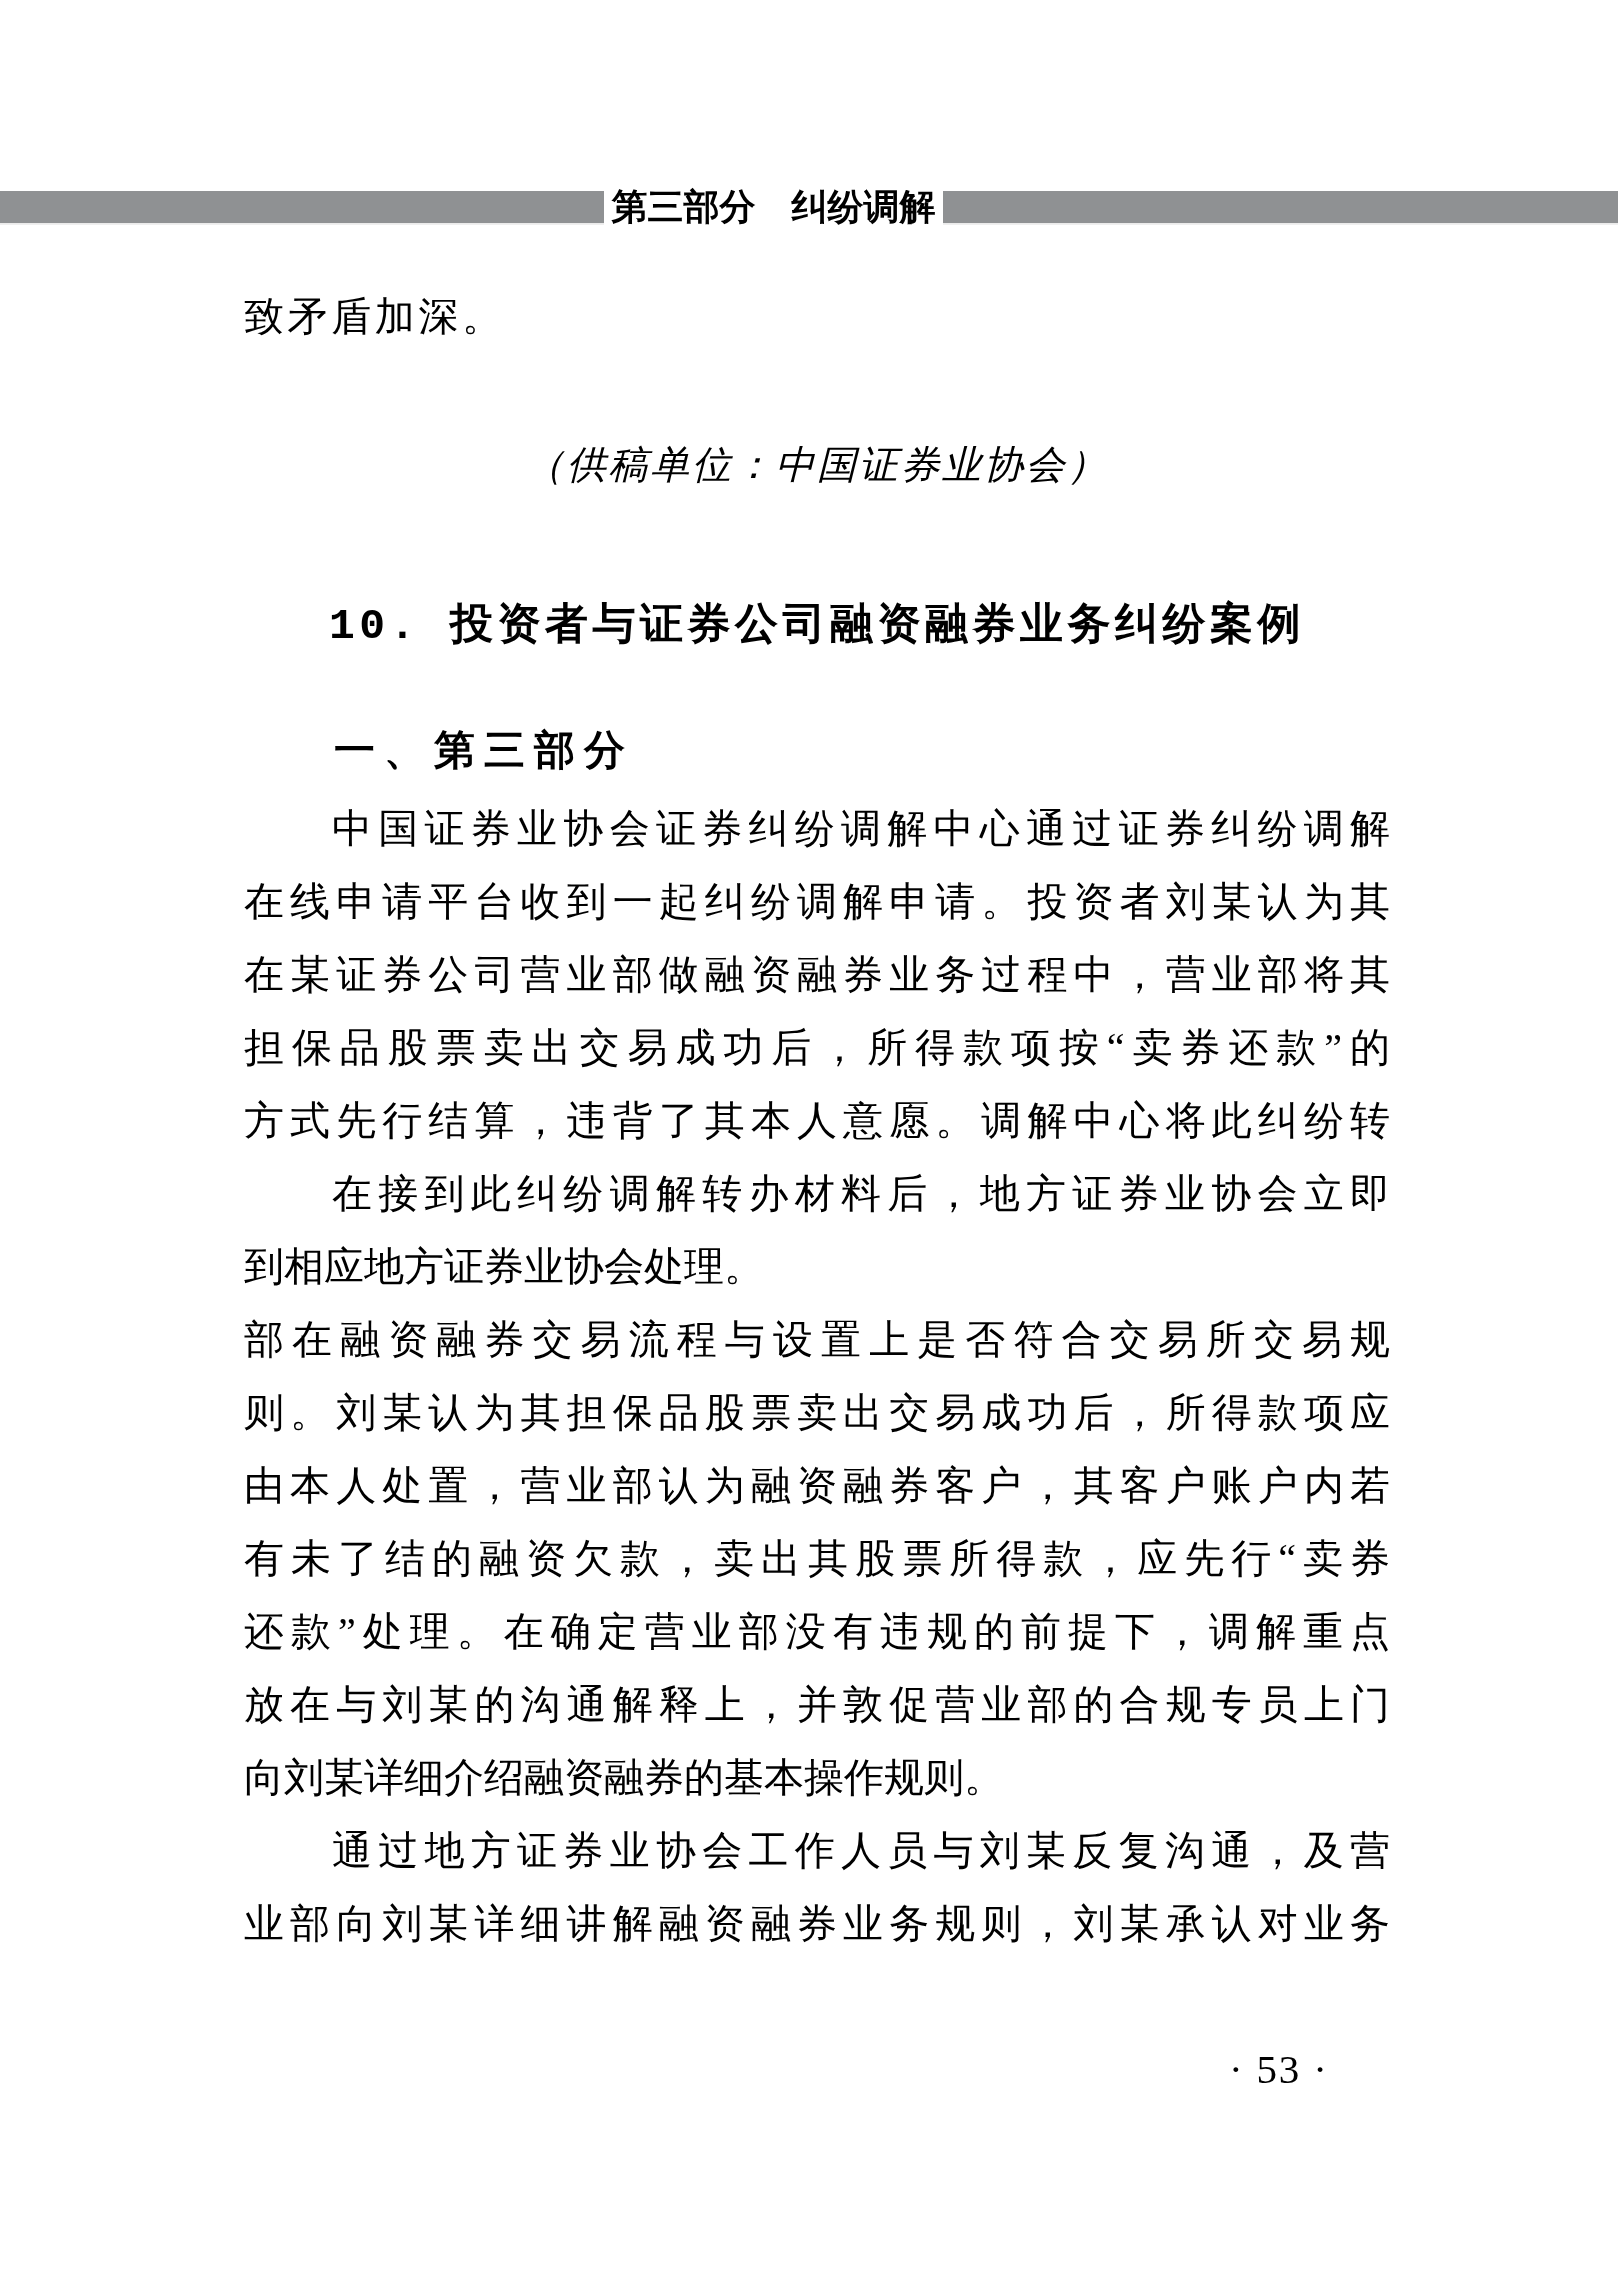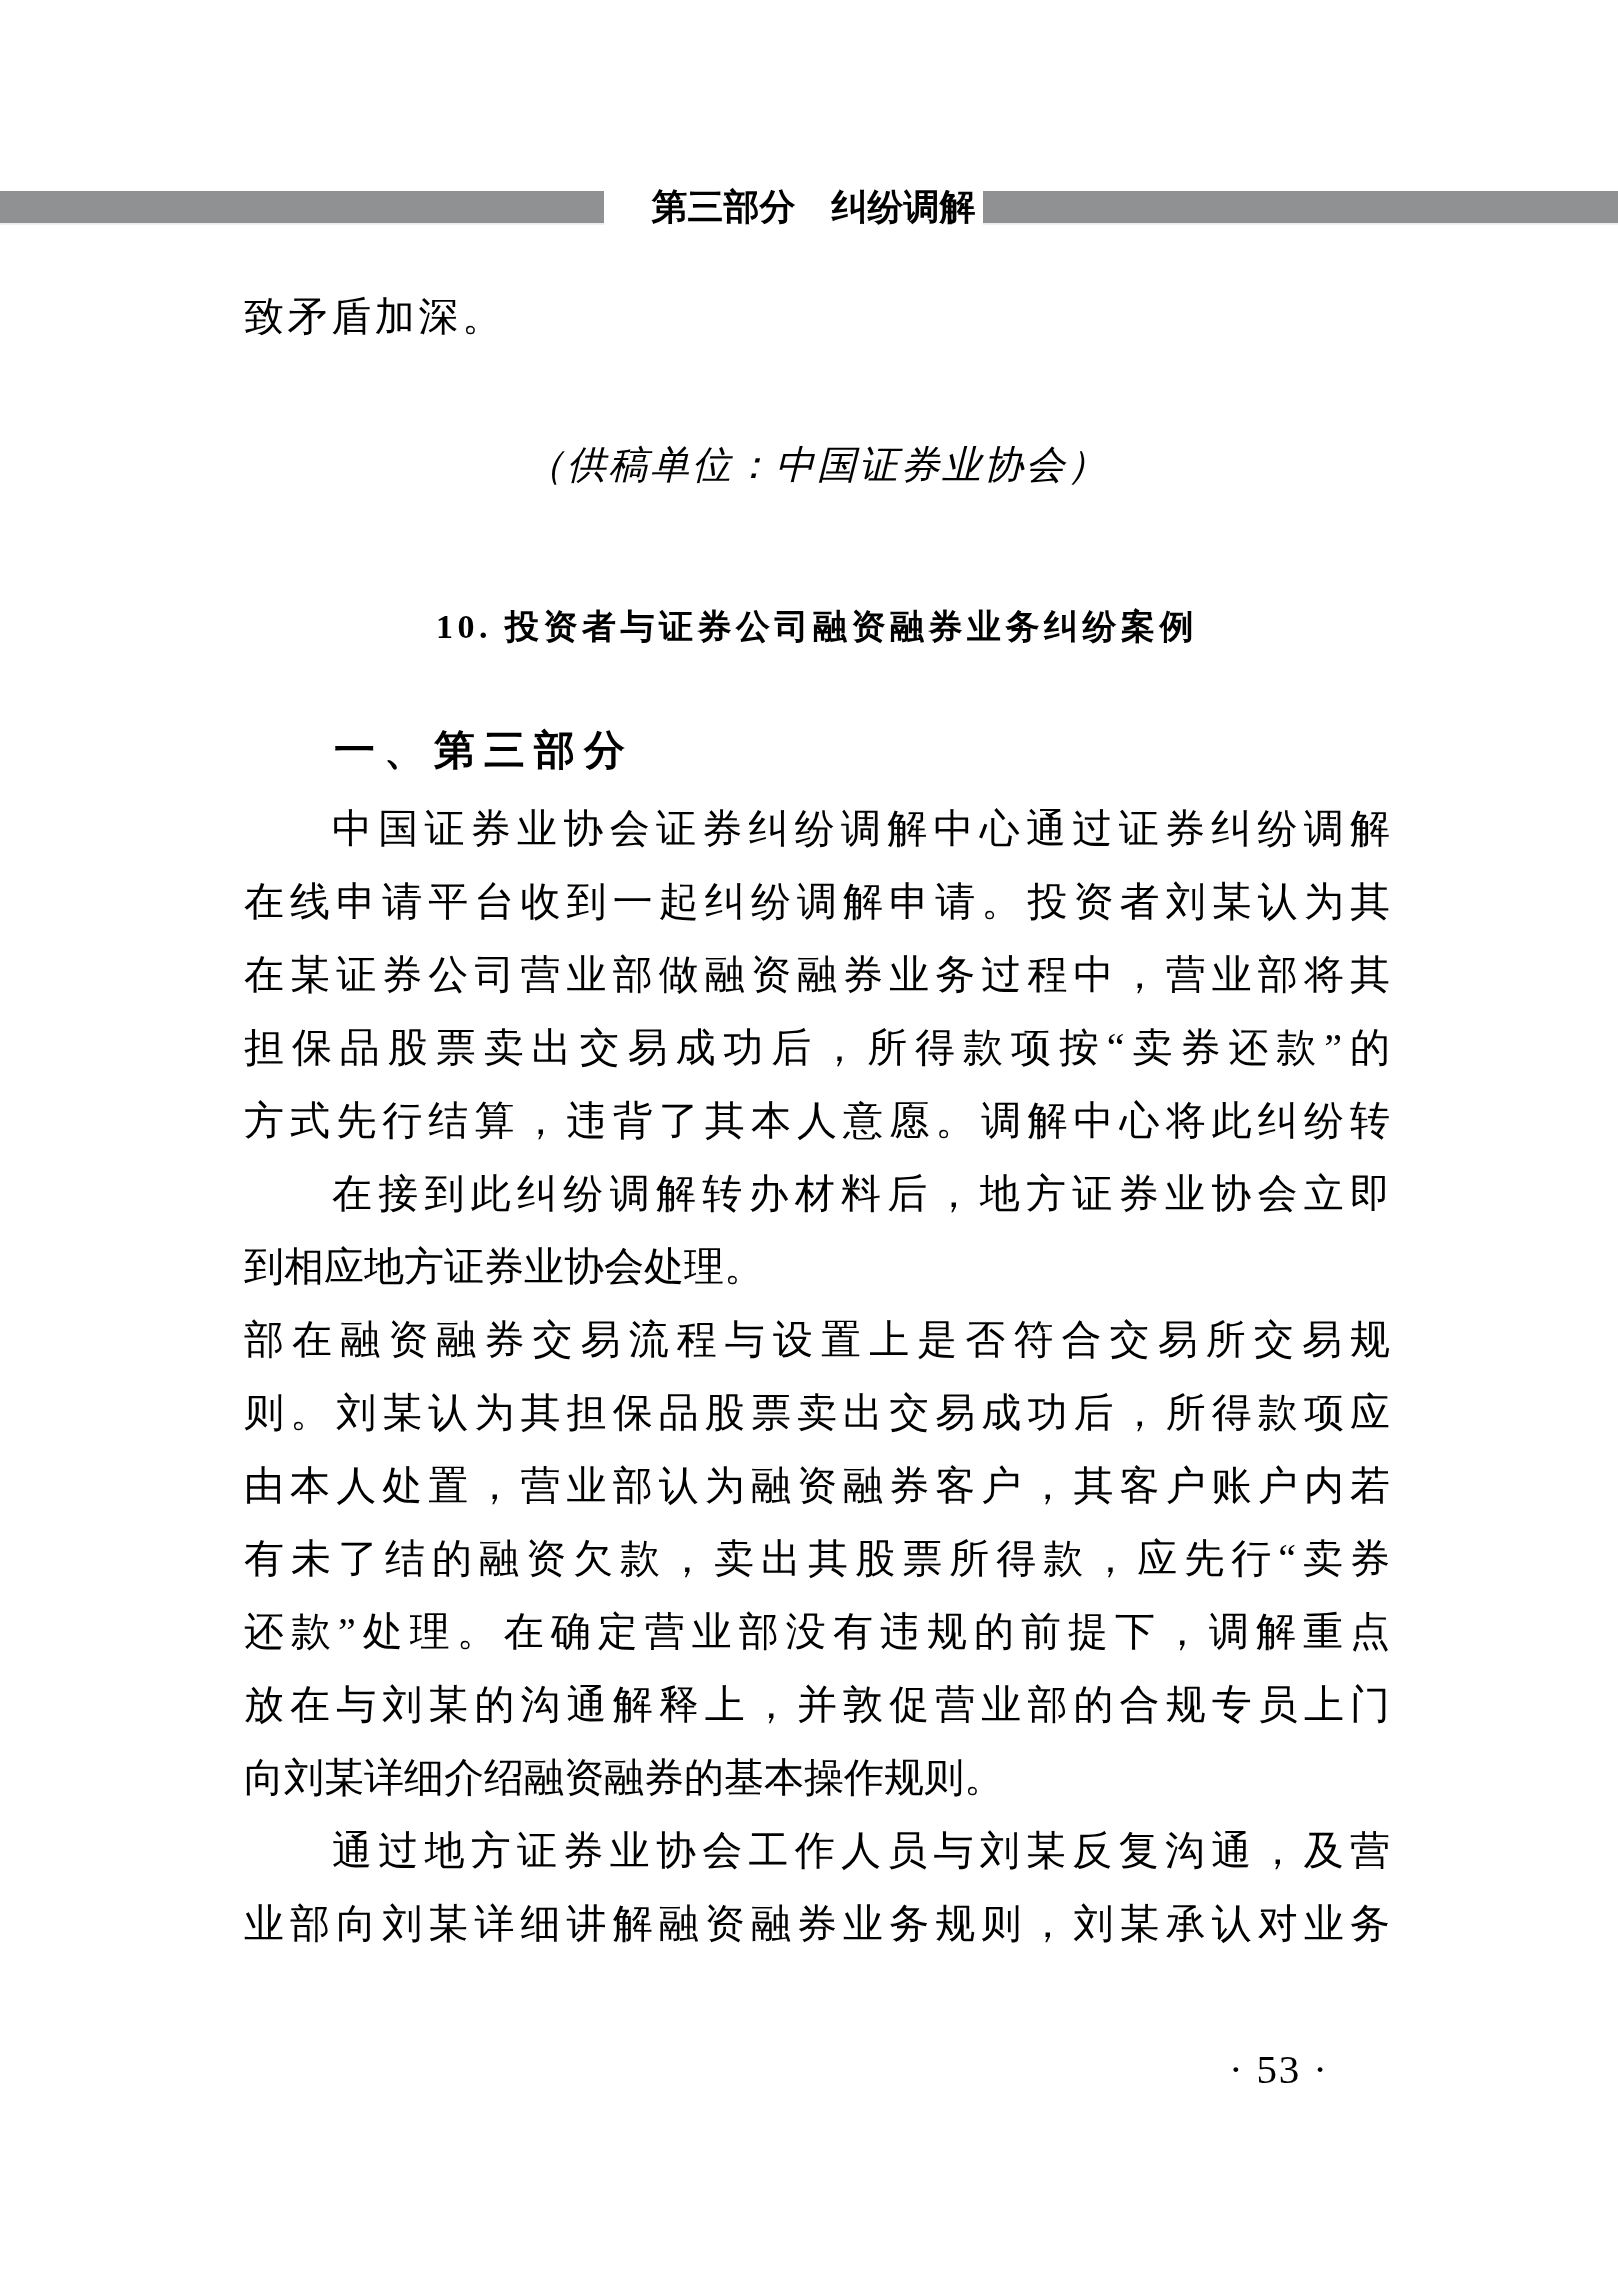--- a/index.html
+++ b/index.html
@@ -28,21 +28,20 @@
   .header .bar.left  { width: 604px; }
   .header .bar.right { flex: 1; }
   .header-title {
     width: 339px;
     text-align: center;
     font-family: "Liberation Sans", "DejaVu Sans", sans-serif;
     font-weight: bold;
     font-size: 36px;
     line-height: 36px;
     white-space: nowrap;
-    margin-left: 40px;
   }
   
   .carryover {
     position: absolute;
     top: 294px; left: 244px;
     font-size: 40px;
     letter-spacing: 3.6px;
     line-height: 45px;
   }
   .contributor {
@@ -54,23 +53,23 @@
     font-size: 39px;
     letter-spacing: 2.7px;
     line-height: 45px;
   }
   .heading {
     position: absolute;
     top: 602px; left: 244px;
     width: 1146px;
     margin: 0;
     text-align: center;
-    font-family: Liberation Serif, serif;
+    font-family: Liberation Mono, monospace;
     font-weight: bold;
-    font-size: 34px;
+    font-size: 43px;
     letter-spacing: 4.5px;
     line-height: 50px;
     white-space: nowrap;
   }
   .subheading {
     position: absolute;
     top: 727px; left: 334px;
     margin: 0;
     font-family: "Liberation Sans", "DejaVu Sans", sans-serif;
     font-weight: bold;

